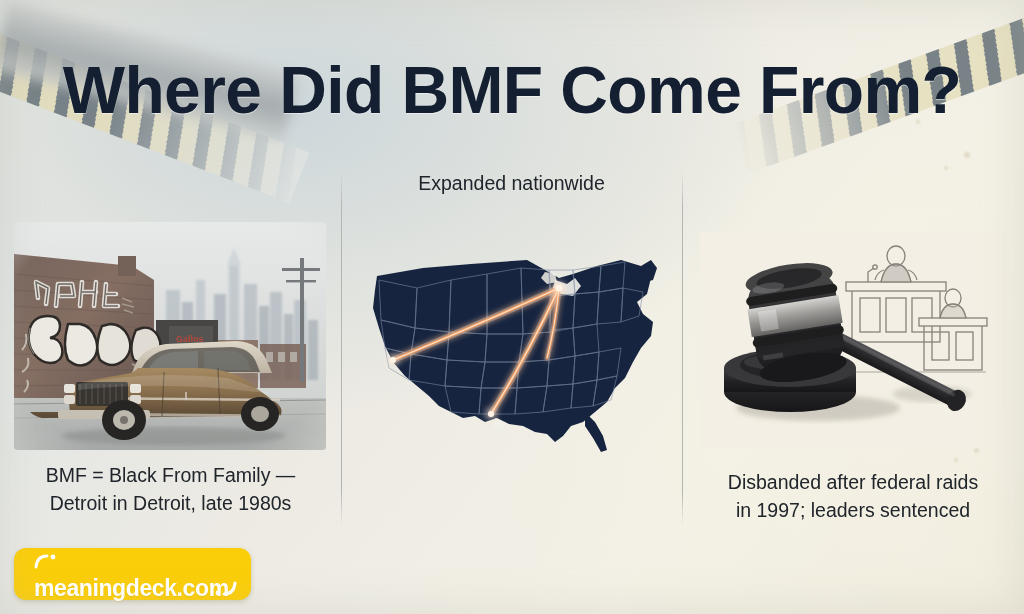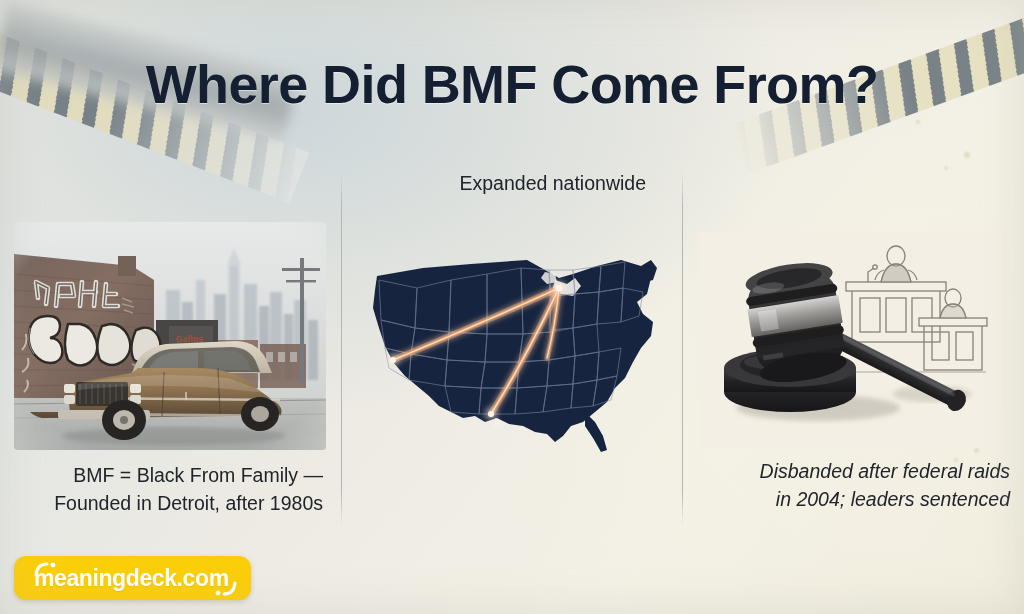--- a/index.html
+++ b/index.html
@@ -84,21 +84,21 @@
   }
   .speck{
     position:absolute; border-radius:50%;
     background:#cbbfa0; opacity:.45; filter:blur(1px);
   }
 
   
   #title {
     position:absolute; left:0; right:0; top:56px;
     text-align:center;
-    font-size:54px; line-height:1.06;
+    font-size:66px; line-height:1.06;
     font-weight:700;
     letter-spacing:-0.6px;
     color:#141f31;
     text-shadow:0 1px 0 rgba(255,255,255,.5);
   }
 
   
   .divider {
     position:absolute; top:172px; width:1px; height:354px;
     background:linear-gradient(180deg, rgba(170,172,168,0) 0%, #b3b5b0 10%, #b3b5b0 90%, rgba(170,172,168,0) 100%);
@@ -107,28 +107,28 @@
   #div-right { left:682px; }
 
   
   .panel { position:absolute; top:170px; }
   #panel-left   { left:0;   width:341px; }
   #panel-center { left:341px; width:341px; }
   #panel-right  { left:682px; width:342px; }
 
   .caption {
     position:absolute; left:0; right:0;
-    text-align:right;
+    text-align:center;
     font-size:19.5px; line-height:1.42;
     color:#20252b;
     font-weight:400;
   }
   #cap-left   { top:292px; padding:0 18px; }
   #cap-center { top:0px;   padding:0 36px; }
-  #cap-right  { top:288px; padding:0 14px;font-style:italic; }
+  #cap-right  { top:299px; padding:0 14px; }
 
   
   #photo-street {
     position:absolute; left:14px; top:52px;
     width:312px; height:228px;
     border-radius:3px;
     overflow:hidden;
     -webkit-mask-image:radial-gradient(ellipse 96% 94% at 50% 50%, #000 58%, rgba(0,0,0,.25) 88%, rgba(0,0,0,0) 100%);
     mask-image:radial-gradient(ellipse 96% 94% at 50% 50%, #000 58%, rgba(0,0,0,.25) 88%, rgba(0,0,0,0) 100%);
   }
@@ -141,23 +141,23 @@
 
   
   #photo-gavel {
     position:absolute; left:18px; top:62px;
     width:306px; height:216px;
   }
 
   
   #logo-badge {
     position:absolute; left:14px; bottom:14px;
-    height:44px;
+    height:52px;
     padding:0 22px 0 20px;
-    display:flex; align-items:center;
+    display:flex; align-items:flex-end;
     background:#fbce0a;
     border-radius:12px;
     box-shadow:0 2px 5px rgba(90,80,20,.22);
   }
   #logo-text {
     color:#ffffff; font-size:23px; font-weight:700;
     letter-spacing:-0.4px; line-height:1;
     text-shadow:0 1px 1px rgba(200,160,0,.25);
   }
   .logo-quote { position:absolute; pointer-events:none; }
@@ -351,21 +351,21 @@
 
           <path d="M64 162 q70 -14 150 -6 l44 16 q-100 -14 -194 -4 z" fill="#ffffff" opacity=".14"></path>
         </g>
 
         <rect x="0" y="0" width="312" height="228" fill="#f2f1ea" opacity=".07"></rect>
       </svg>
     </div>
 
     <div class="caption" id="cap-left">
       <div>BMF = Black From Family —</div>
-      <div>Founded in Detroit, after 1980s</div>
+      <div>Detroit in Detroit, late 1980s</div>
     </div>
   </div>
 
   <div class="panel" id="panel-center">
 
     <div class="caption" id="cap-center">
       <div>Expanded nationwide</div>
     </div>
 
     <div id="map-usa">
@@ -556,21 +556,21 @@
           <ellipse cx="74" cy="52" rx="16" ry="5" fill="#ffffff" opacity=".16"></ellipse>
           <rect x="58" y="118" width="20" height="5" fill="#ffffff" opacity=".12"></rect>
         </g>
 
         <rect x="0" y="0" width="306" height="216" fill="#f6f2e2" opacity=".05"></rect>
       </svg>
     </div>
 
     <div class="caption" id="cap-right">
       <div>Disbanded after federal raids</div>
-      <div>in 2004; leaders sentenced</div>
+      <div>in 1997; leaders sentenced</div>
     </div>
   </div>
 
   <div id="logo-badge">
     <span id="logo-text">meaningdeck.com</span>
     <svg class="logo-quote" id="logo-quote-tl" width="26" height="16" viewBox="0 0 26 16">
       <path d="M2 14 Q3 3 13 3" fill="none" stroke="#ffffff" stroke-width="3" stroke-linecap="round"></path>
       <circle cx="19" cy="4" r="2.4" fill="#ffffff"></circle>
     </svg>
     <svg class="logo-quote" id="logo-quote-br" width="26" height="16" viewBox="0 0 26 16">

